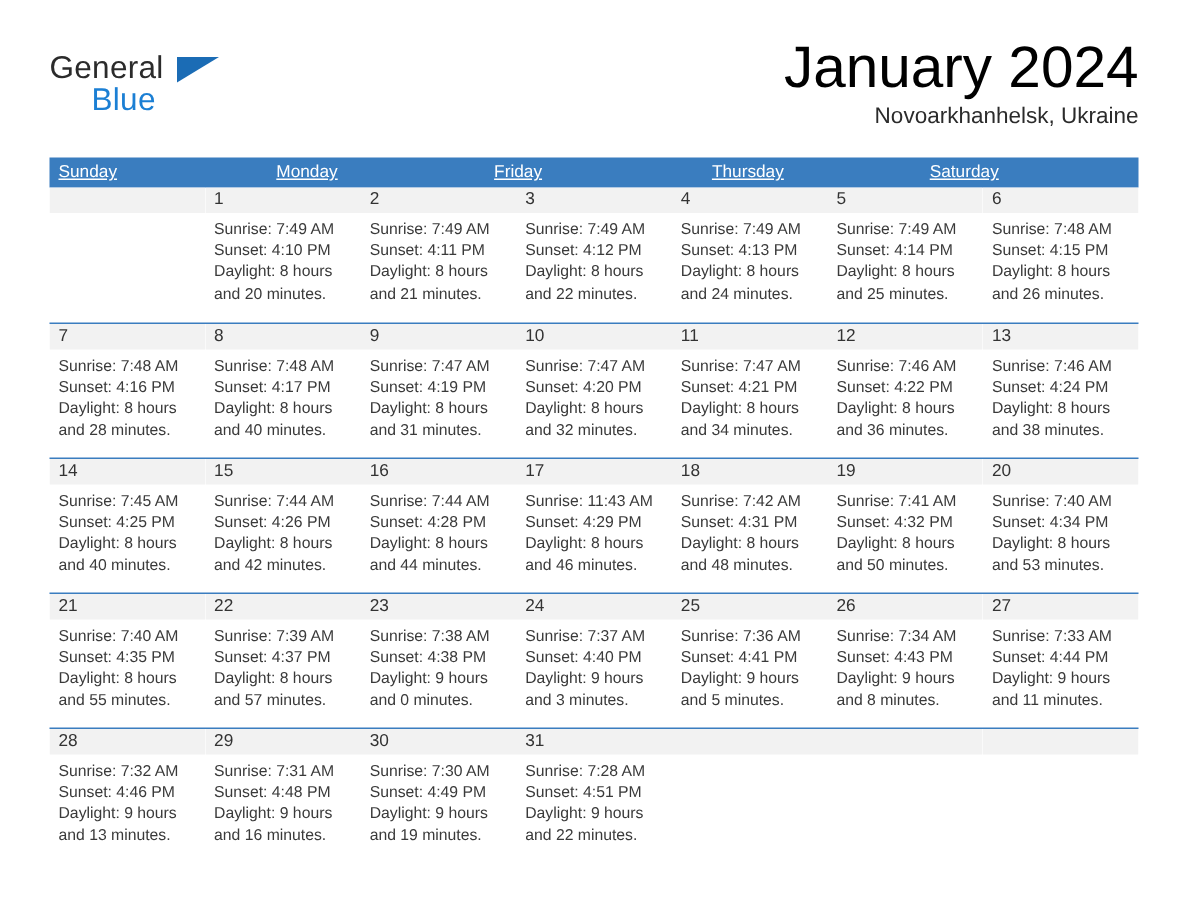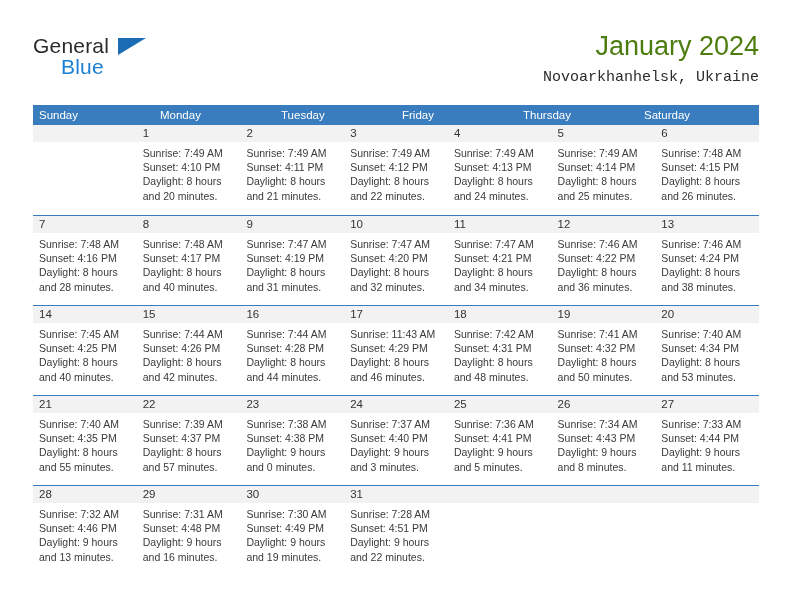--- a/index.html
+++ b/index.html
@@ -62,32 +62,31 @@
     letter-spacing: 0.2px;
     color: #1b7fd4;
   }
   .title-block {
     position: absolute;
     right: 0;
     top: 0;
     text-align: right;
   }
   .cal-title {
-    font-size: 27px;
-    color: #4d7c0f;
+    font-size: 39px;
+    color: #000000;
     line-height: 36px;
     white-space: nowrap;
   }
   .cal-subtitle {
     font-size: 15px;
     color: #2b2b2b;
     line-height: 22px;
     margin-top: 3px;
     white-space: nowrap;
-    font-family: Liberation Mono, monospace;
   }
 
   
   .calendar {
     position: absolute;
     left: 33px;
     top: 105px;
     width: 726px;
   }
   .weekdays {
@@ -97,20 +96,21 @@
   }
   .weekday {
     flex: 1 1 0;
     color: #ffffff;
     font-size: 11.5px;
     line-height: 20px;
     padding-left: 6px;
     box-sizing: border-box;
     overflow: hidden;
     white-space: nowrap;
+    text-decoration: underline;
   }
   .week {
     display: flex;
     border-top: 1.6px solid #3a7dbf;
     height: 90px;
     box-sizing: border-box;
   }
   .week.first {
     border-top: none;
   }
@@ -162,21 +162,20 @@
       <div class="cal-title">January 2024</div>
       <div class="cal-subtitle">Novoarkhanhelsk, Ukraine</div>
     </div>
 
   </div>
 
   <div class="calendar">
     <div class="weekdays">
         <div class="weekday">Sunday</div>
         <div class="weekday">Monday</div>
-        <div class="weekday">Tuesday</div>
         <div class="weekday">Friday</div>
         <div class="weekday">Thursday</div>
         <div class="weekday">Saturday</div>
       </div>
     <div class="weeks">
         <div class="week first">
           <div class="day empty">
             <div class="daynum-band">
               <span class="daynum"></span>
             </div>

